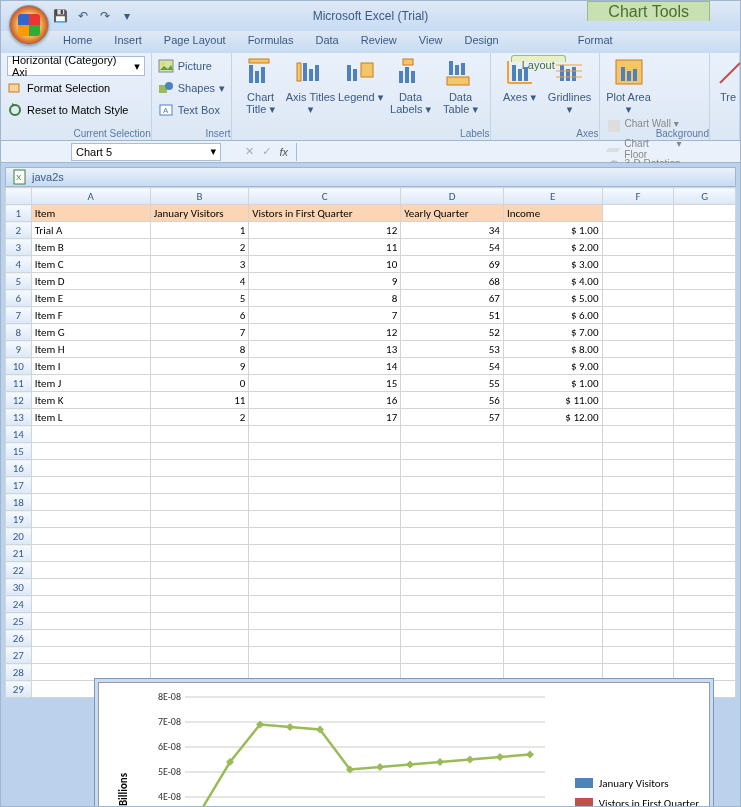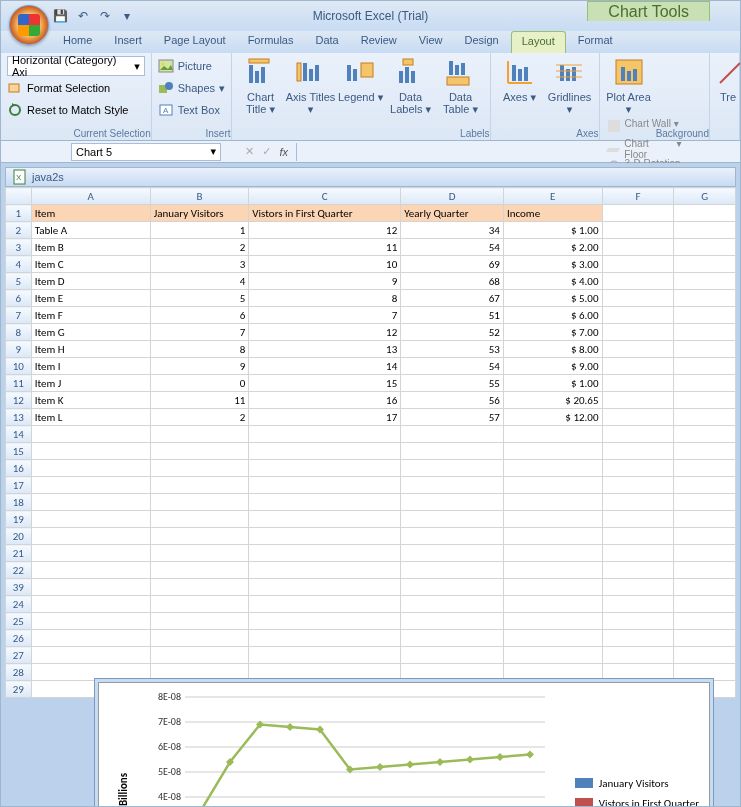--- a/index.html
+++ b/index.html
@@ -6,21 +6,21 @@
 body { font-family: "Segoe UI", Tahoma, sans-serif; font-size: 11px; background: #fff; width: 741px; height: 807px; overflow: hidden; border: 1px solid #9eb6ce; }
 .titlebar { height: 30px; background: linear-gradient(#dfe9f5,#c7dbf3); display: flex; align-items: center; position: relative; }
 .office-btn { width: 40px; height: 40px; border-radius: 50%; background: radial-gradient(#fff,#f5c56a 40%,#cf5b1e 70%,#1e4e8e 100%); margin: 2px 4px; position: absolute; top: 2px; left: 4px; border: 1px solid #7a9ac0; box-shadow: 0 1px 3px rgba(0,0,0,.3); z-index: 10; display:flex; align-items:center; justify-content:center; }
 .office-btn::after { content:""; width:22px; height:22px; background: conic-gradient(#e33 0 25%, #3a3 0 50%, #f90 0 75%, #36c 0); border-radius:3px; }
 .qat { margin-left: 52px; display: flex; gap: 6px; align-items: center; }
 .qat span { width: 16px; height: 16px; display: inline-flex; align-items:center; justify-content:center; color:#3b5a82; font-size:12px; }
 .title-text { position:absolute; left:50%; transform:translateX(-50%); color:#3b5a82; font-size:12px; }
 .chart-tools-hdr { position:absolute; right:30px; top:0; background:#c8e0b3; padding: 2px 20px; border:1px solid #9bbd7a; border-bottom:none; color:#4a6e2e; font-size:16px; height:20px; display:flex; align-items:center; }
 .tabs { height: 22px; background: linear-gradient(#dfe9f5,#c7dbf3); display: flex; padding-left: 52px; gap: 2px; }
 .tab { padding: 3px 10px; color:#3b5a82; cursor:pointer; }
-.tab.active { background:#e8f0c8; border:1px solid #9bbd7a; border-bottom:none; border-radius:3px 3px 0 0; color:#4a6e2e; }
+.tab.active { background:#e8f0c8; border:1px solid #9bbd7a; border-bottom:none; border-radius:3px 3px 0 0; color:#4a6e2e;margin-top:24px; }
 .ribbon { height: 88px; background: linear-gradient(#eaf1fb,#dce7f5); border-bottom:1px solid #9eb6ce; display:flex; }
 .group { border-right:1px solid #c3d4e8; padding: 2px 4px 14px; position:relative; display:flex; flex-direction:column; }
 .group-label { position:absolute; bottom:1px; left:0; right:0; text-align:right; color:#5a7aa0; font-size:10px; }
 .cs { width:178px; }
 .cs-row { display:flex; align-items:center; gap:4px; height:22px; padding:1px 2px; }
 .cs-sel { border:1px solid #a7bdd8; background:#fff; height:20px; flex:1; padding:2px 4px; font-size:11px; display:flex; justify-content:space-between; align-items:center; }
 .ins { width:88px; }
 .ins-row { display:flex; align-items:center; gap:4px; height:22px; padding:1px 2px; color:#3b5a82; }
 .big-btn { width:50px; text-align:center; color:#3b5a82; padding-top:2px; cursor:pointer; }
 .big-btn .icn { width:32px; height:32px; margin:0 auto 2px; display:flex; align-items:center; justify-content:center; }
@@ -310,21 +310,21 @@
             <td class="hdr-cell">Item</td>
             <td class="hdr-cell">January Visitors</td>
             <td class="hdr-cell">Vistors in First Quarter</td>
             <td class="hdr-cell">Yearly Quarter</td>
             <td class="hdr-cell">Income</td>
             <td class=""></td>
             <td class=""></td>
           </tr>
           <tr>
             <td class="rh">2</td>
-            <td class="">Table A</td>
+            <td class="">Trial A</td>
             <td class="num">1</td>
             <td class="num">12</td>
             <td class="num">34</td>
             <td class="num">$          1.00</td>
             <td class=""></td>
             <td class=""></td>
           </tr>
           <tr>
             <td class="rh">3</td>
             <td class="">Item B</td>
@@ -414,21 +414,21 @@
             <td class="num">$          1.00</td>
             <td class=""></td>
             <td class=""></td>
           </tr>
           <tr>
             <td class="rh">12</td>
             <td class="">Item K</td>
             <td class="num">11</td>
             <td class="num">16</td>
             <td class="num">56</td>
-            <td class="num">$        20.65</td>
+            <td class="num">$        11.00</td>
             <td class=""></td>
             <td class=""></td>
           </tr>
           <tr>
             <td class="rh">13</td>
             <td class="">Item L</td>
             <td class="num">2</td>
             <td class="num">17</td>
             <td class="num">57</td>
             <td class="num">$        12.00</td>
@@ -519,21 +519,21 @@
             <td class="rh">22</td>
             <td></td>
             <td></td>
             <td></td>
             <td></td>
             <td></td>
             <td></td>
             <td></td>
           </tr>
           <tr>
-            <td class="rh">39</td>
+            <td class="rh">30</td>
             <td></td>
             <td></td>
             <td></td>
             <td></td>
             <td></td>
             <td></td>
             <td></td>
           </tr>
           <tr>
             <td class="rh">24</td>

